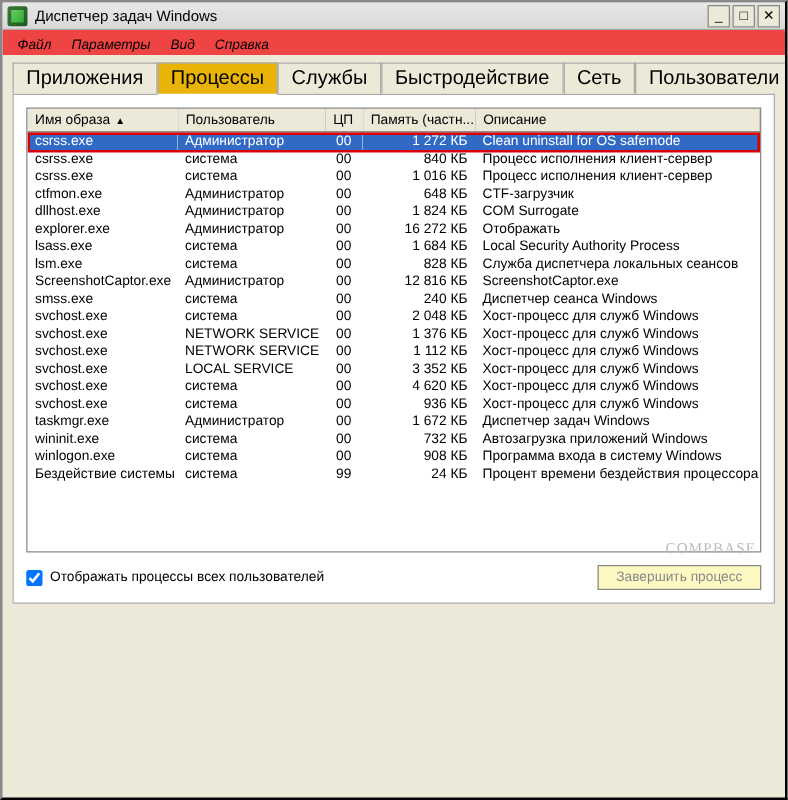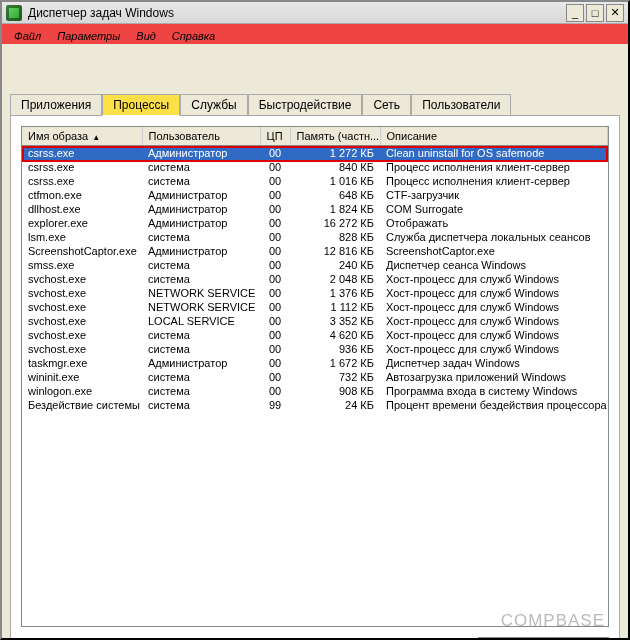--- a/index.html
+++ b/index.html
@@ -6,37 +6,37 @@
 body { background: #ece9d8; width: 630px; height: 640px; border: 2px solid #000; border-top-color: #888; border-left-color: #888; overflow: hidden; }
 .titlebar { background: linear-gradient(#e8e8e8, #d8d8d8); height: 22px; display: flex; align-items: center; padding: 0 4px; border-bottom: 1px solid #aaa; }
 .titlebar-icon { width: 16px; height: 16px; background: linear-gradient(135deg,#3a7a3a,#1d5a1d); margin-right: 6px; border-radius: 2px; position: relative; }
 .titlebar-icon::after { content: ''; position: absolute; inset: 3px; background: linear-gradient(135deg,#6c6,#3a3); }
 .titlebar-title { flex: 1; font-size: 12px; }
 .titlebar-buttons { display: flex; gap: 2px; }
 .titlebar-btn { width: 18px; height: 18px; border: 1px solid #888; background: #ece9d8; display: flex; align-items: center; justify-content: center; cursor: pointer; font-family: Arial; font-size: 11px; }
 .menubar { display: flex; padding: 4px 4px; background: #ef4444; height: 20px; font-style: italic; }
 .menubar-item { padding: 2px 8px; cursor: pointer; }
 .tabs { display: flex; margin: 6px 8px 0 8px; }
-.tab { padding: 3px 10px; border: 1px solid #aaa; border-bottom: none; background: #ece9d8; cursor: pointer; font-size: 12px; margin-top: 44px; }
-.tab.active { background: #fde047; position: relative; z-index: 2; border-bottom: 1px solid #fff; margin-bottom: -1px; }
-.tab-content { border: 1px solid #aaa; background: #fff; margin: 0 8px 8px 8px; height: 553px; display: flex; flex-direction: column; position: relative; }
+.tab { padding: 3px 10px; border: 1px solid #aaa; border-bottom: none; background: #ece9d8; cursor: pointer; font-size: 16px; }
+.tab.active { background: #eab308; position: relative; z-index: 2; border-bottom: 1px solid #fff; margin-bottom: -1px; }
+.tab-content { border: 1px solid #aaa; background: #fff; margin: 0 8px 8px 8px; height: 408px; display: flex; flex-direction: column; position: relative; }
 .table-wrap { flex: 1; margin: 10px; border: 1px solid #888; overflow: auto; background: #fff; position: relative; }
 table { width: 100%; border-collapse: collapse; table-layout: fixed; }
 thead th { background: #ece9d8; border-right: 1px solid #ccc; border-bottom: 1px solid #888; padding: 3px 6px; text-align: left; font-weight: normal; font-size: 11px; position: sticky; top: 0; white-space: nowrap; overflow: hidden; }
 thead th .sort-arrow { font-size: 8px; margin-left: 4px; }
 tbody td { padding: 1px 6px; font-size: 11px; white-space: nowrap; overflow: hidden; }
 tbody tr.selected { background: #316ac5; color: #fff; }
 .red-border { position: absolute; border: 2px solid #d00; pointer-events: none; }
 .col-mem { text-align: right; }
 .col-cpu { text-align: center; }
 .footer { display: flex; align-items: center; justify-content: space-between; padding: 0 10px 10px 10px; }
 .checkbox-wrap { display: flex; align-items: center; gap: 6px; }
 .checkbox-wrap input { width: 13px; height: 13px; }
 .end-btn { padding: 3px 14px; border: 1px solid #888; background: #fef9c3; cursor: pointer; color: #888; }
-.watermark { position: absolute; right: 14px; bottom: 36px; color: #bbb; font-size: 17px; letter-spacing: 1px; font-family: Liberation Sans, sans-serif; pointer-events: none; }
+.watermark { position: absolute; right: 14px; bottom: 36px; color: #bbb; font-size: 12px; letter-spacing: 1px; font-family: Liberation Serif, serif; pointer-events: none; }
 </style>
 </head>
 <body>
 
 <div class="titlebar">
   <div class="titlebar-icon"></div>
   <div class="titlebar-title">Диспетчер задач Windows</div>
   <div class="titlebar-buttons">
     <div class="titlebar-btn">_</div>
     <div class="titlebar-btn">□</div>
@@ -116,20 +116,27 @@
             <td>COM Surrogate</td>
           </tr>
           <tr>
             <td>explorer.exe</td>
             <td>Администратор</td>
             <td class="col-cpu">00</td>
             <td class="col-mem">16 272 КБ</td>
             <td>Отображать</td>
           </tr>
           <tr>
+            <td>lsass.exe</td>
+            <td>система</td>
+            <td class="col-cpu">00</td>
+            <td class="col-mem">1 684 КБ</td>
+            <td>Local Security Authority Process</td>
+          </tr>
+          <tr>
             <td>lsm.exe</td>
             <td>система</td>
             <td class="col-cpu">00</td>
             <td class="col-mem">828 КБ</td>
             <td>Служба диспетчера локальных сеансов</td>
           </tr>
           <tr>
             <td>ScreenshotCaptor.exe</td>
             <td>Администратор</td>
             <td class="col-cpu">00</td>

